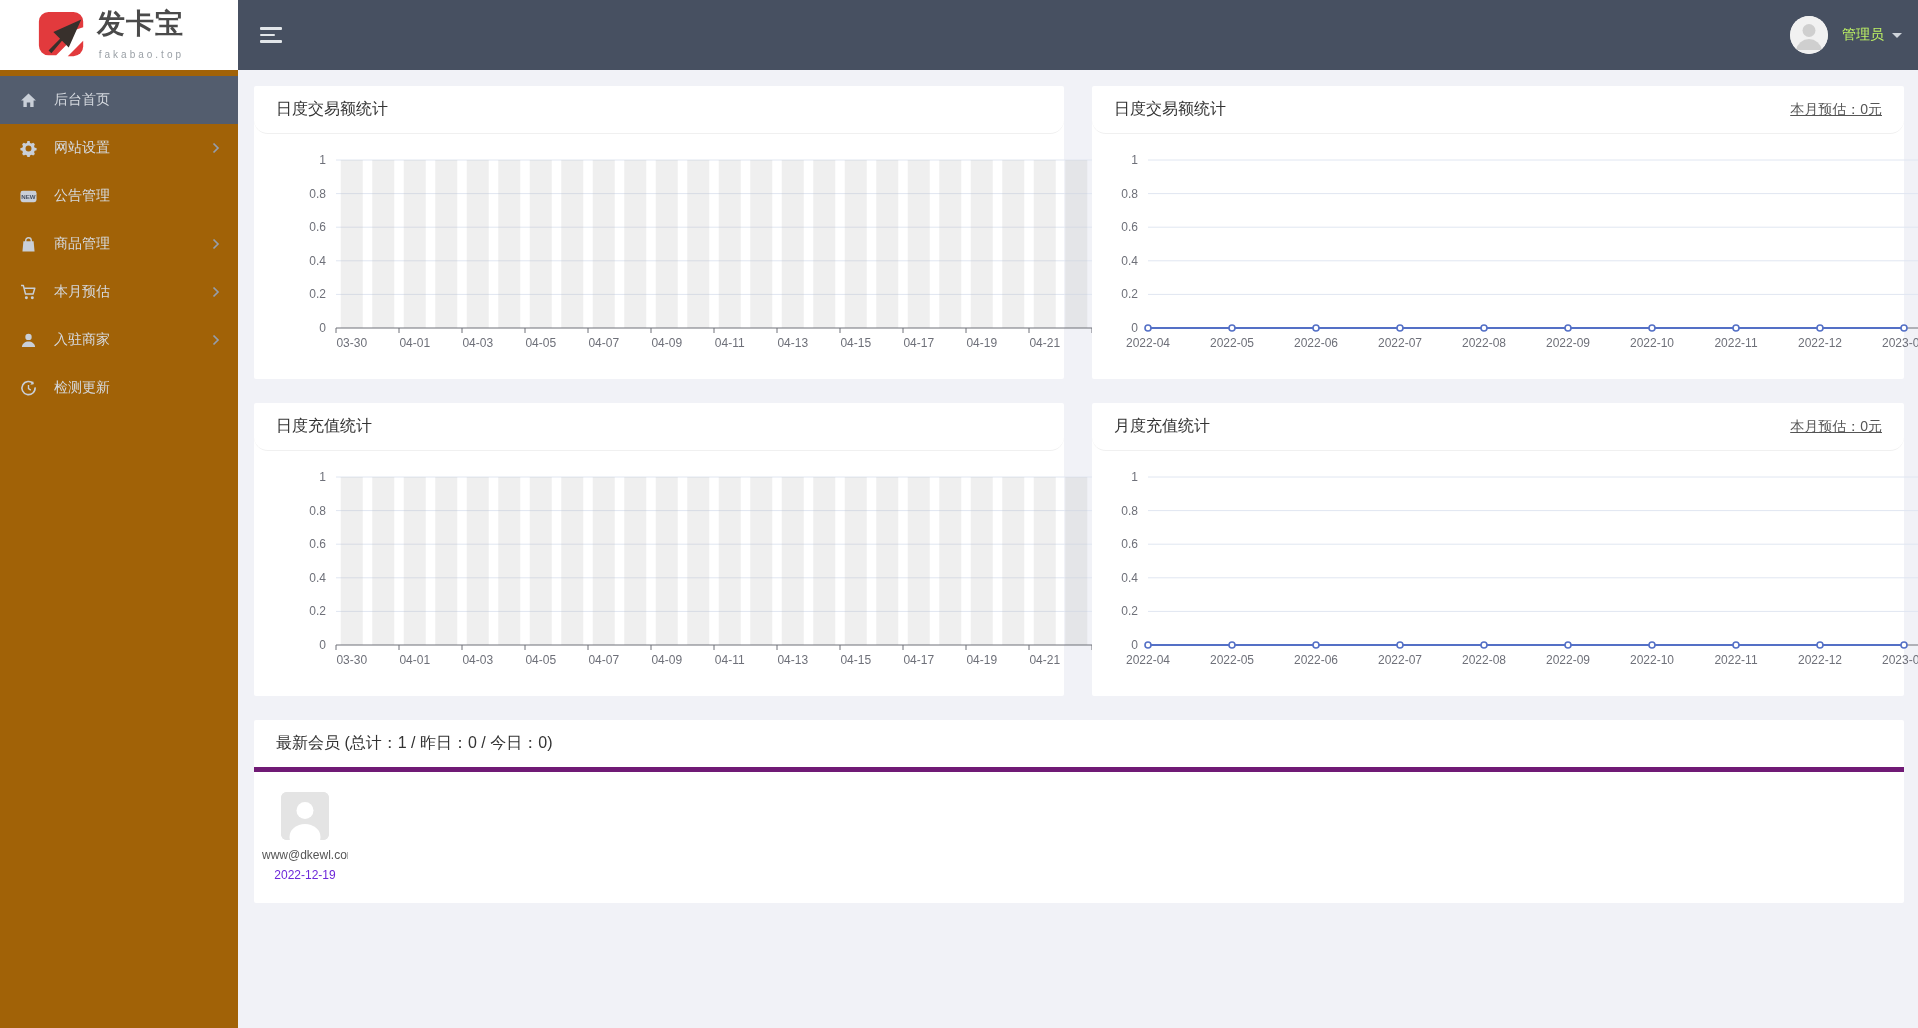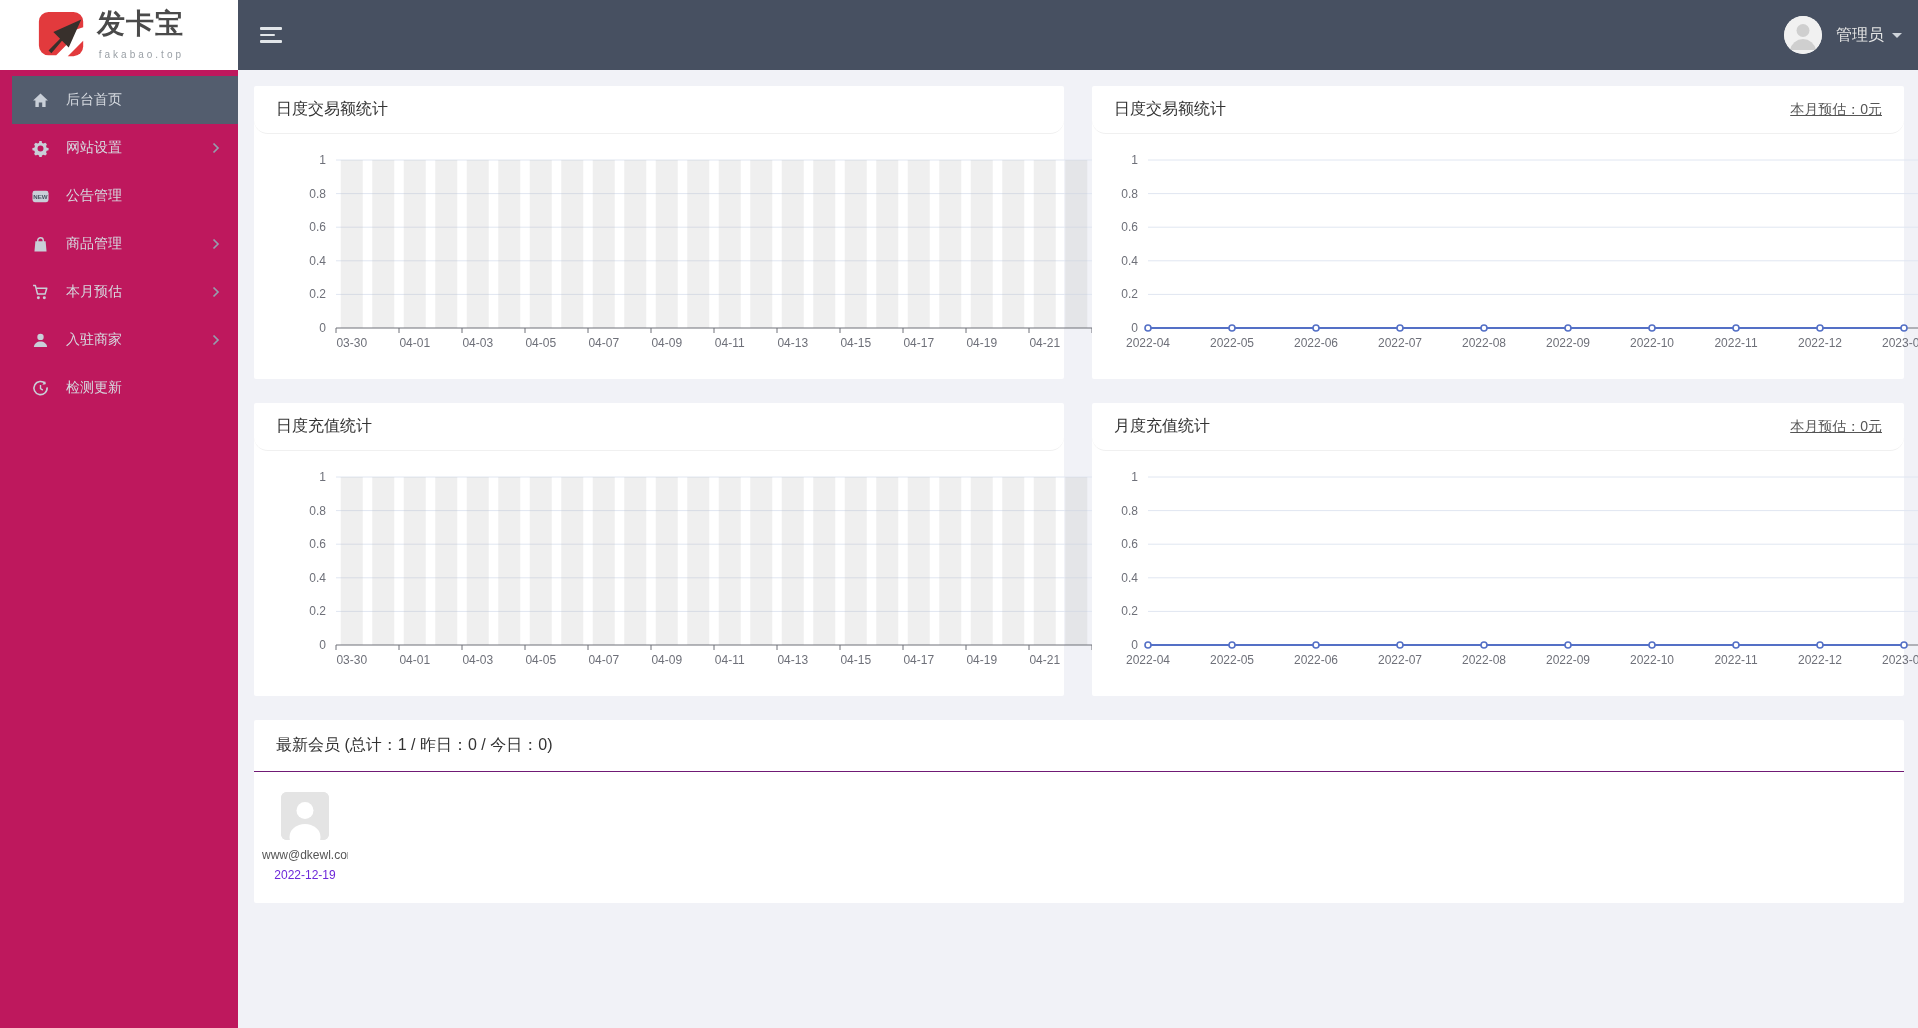--- a/index.html
+++ b/index.html
@@ -1,65 +1,65 @@
 <!DOCTYPE html>
 <html><head>
 <meta charset="utf-8">
 <style>
   * { margin:0; padding:0; box-sizing:border-box; }
   html,body { width:1918px; height:1028px; overflow:hidden; background:#f1f2f7;
     font-family:"Liberation Sans","DejaVu Sans",sans-serif; }
 
   
-  .sidebar { position:fixed; left:0; top:0; width:238px; height:1028px; background:#be185d; z-index:5; }
+  .sidebar { position:fixed; left:0; top:0; width:238px; height:1028px; background:#a16207; z-index:5; }
   .logo { height:70px; background:#fff; display:flex; align-items:center; padding-left:36px; }
   .logo-mark { width:52px; height:52px; flex:0 0 52px; }
   .logo-text { margin-left:9px; line-height:1; }
   .brand-name { font-size:28px; font-weight:700; color:#4a4a4a; letter-spacing:1px; }
   .brand-domain { font-size:10px; color:#9aa0a6; letter-spacing:3px; margin-top:12px;text-align:right; }
   .menu { padding-top:6px; }
   .menu-item { height:48px; display:flex; align-items:center; padding:0 18px 0 20px;
-    color:#d6dae0; font-size:14px; cursor:pointer;margin-left:12px; }
+    color:#d6dae0; font-size:14px; cursor:pointer; }
   .menu-item.active { background:#535d6e; }
   .menu-item .icon { width:17px; height:17px; margin-right:17px; color:#c9cfd8; display:flex; align-items:center; }
   .menu-item .icon svg { width:100%; height:100%; }
   .menu-item .label { flex:1; }
   .menu-item .chev { width:8px; height:12px; color:#959ead; }
   .menu-item .chev svg { width:8px; height:12px; display:block; }
 
   
   .topbar { position:fixed; left:238px; right:0; top:0; height:70px; background:#475061;
     display:flex; align-items:center; justify-content:space-between; z-index:4; }
   .hamburger { margin-left:22px; cursor:pointer; }
   .hamburger i { display:block; background:#e2e6ea; height:2.5px; border-radius:1px; margin:4px 0; }
   .hamburger i:nth-child(1){ width:22px; } .hamburger i:nth-child(2){ width:15px; } .hamburger i:nth-child(3){ width:22px; }
   .userbox { display:flex; align-items:center; margin-right:16px; cursor:pointer; }
   .avatar-circle { width:38px; height:38px; border-radius:50%; overflow:hidden; background:#f1f1f1; }
-  .username { color:#e5e5e5; font-size:16px; margin-left:14px; }
+  .username { color:#bef264; font-size:14px; margin-left:14px; }
   .caret-down { width:0; height:0; border-left:5px solid transparent; border-right:5px solid transparent;
     border-top:5px solid #cfd4db; margin-left:8px; }
 
   
   .content { position:absolute; left:238px; top:70px; width:1680px; padding:16px 14px 0 16px; }
   .row { display:flex; margin-bottom:24px; }
   .panel { background:#fff; border-radius:2px; position:relative; }
   .panel-chart { height:293px; overflow:visible; }
   .p-left  { width:810px; margin-right:28px; }
   .p-right { width:812px; }
   .panel-head { height:48px; display:flex; align-items:center; justify-content:space-between;
     padding:0 22px; border-bottom:1px solid #f0f0f0;border-radius:14px; }
   .panel-title { font-size:16px; color:#333; }
   .panel-estimate { font-size:14px; color:#555;text-decoration:underline; }
   .chart-holder { margin-top:16px; }
   .chart-holder svg { display:block; overflow:visible; }
   svg text.ax { font-size:12px; fill:#6E7079; font-family:"Liberation Sans","DejaVu Sans",sans-serif; }
 
   
   .panel-members { width:1650px; height:183px; }
-  .members-head { height:52px; display:flex; align-items:center; padding:0 22px; border-bottom:1px solid #701a75; }
+  .members-head { height:52px; display:flex; align-items:center; padding:0 22px; border-bottom:5px solid #701a75; }
   .member-card { position:absolute; left:8px; top:72px; width:86px; text-align:center; }
   .member-avatar { width:48px; height:48px; border-radius:6px; overflow:hidden; background:#e4e4e4; margin:0 auto; }
   .member-email { font-size:12px; color:#555; margin-top:8px; white-space:nowrap; overflow:hidden; }
   .member-date { font-size:12px; color:#6d28d9; margin-top:6px; }
 </style>
 </head>
 <body>
 
 <aside class="sidebar">
   <div class="logo">

